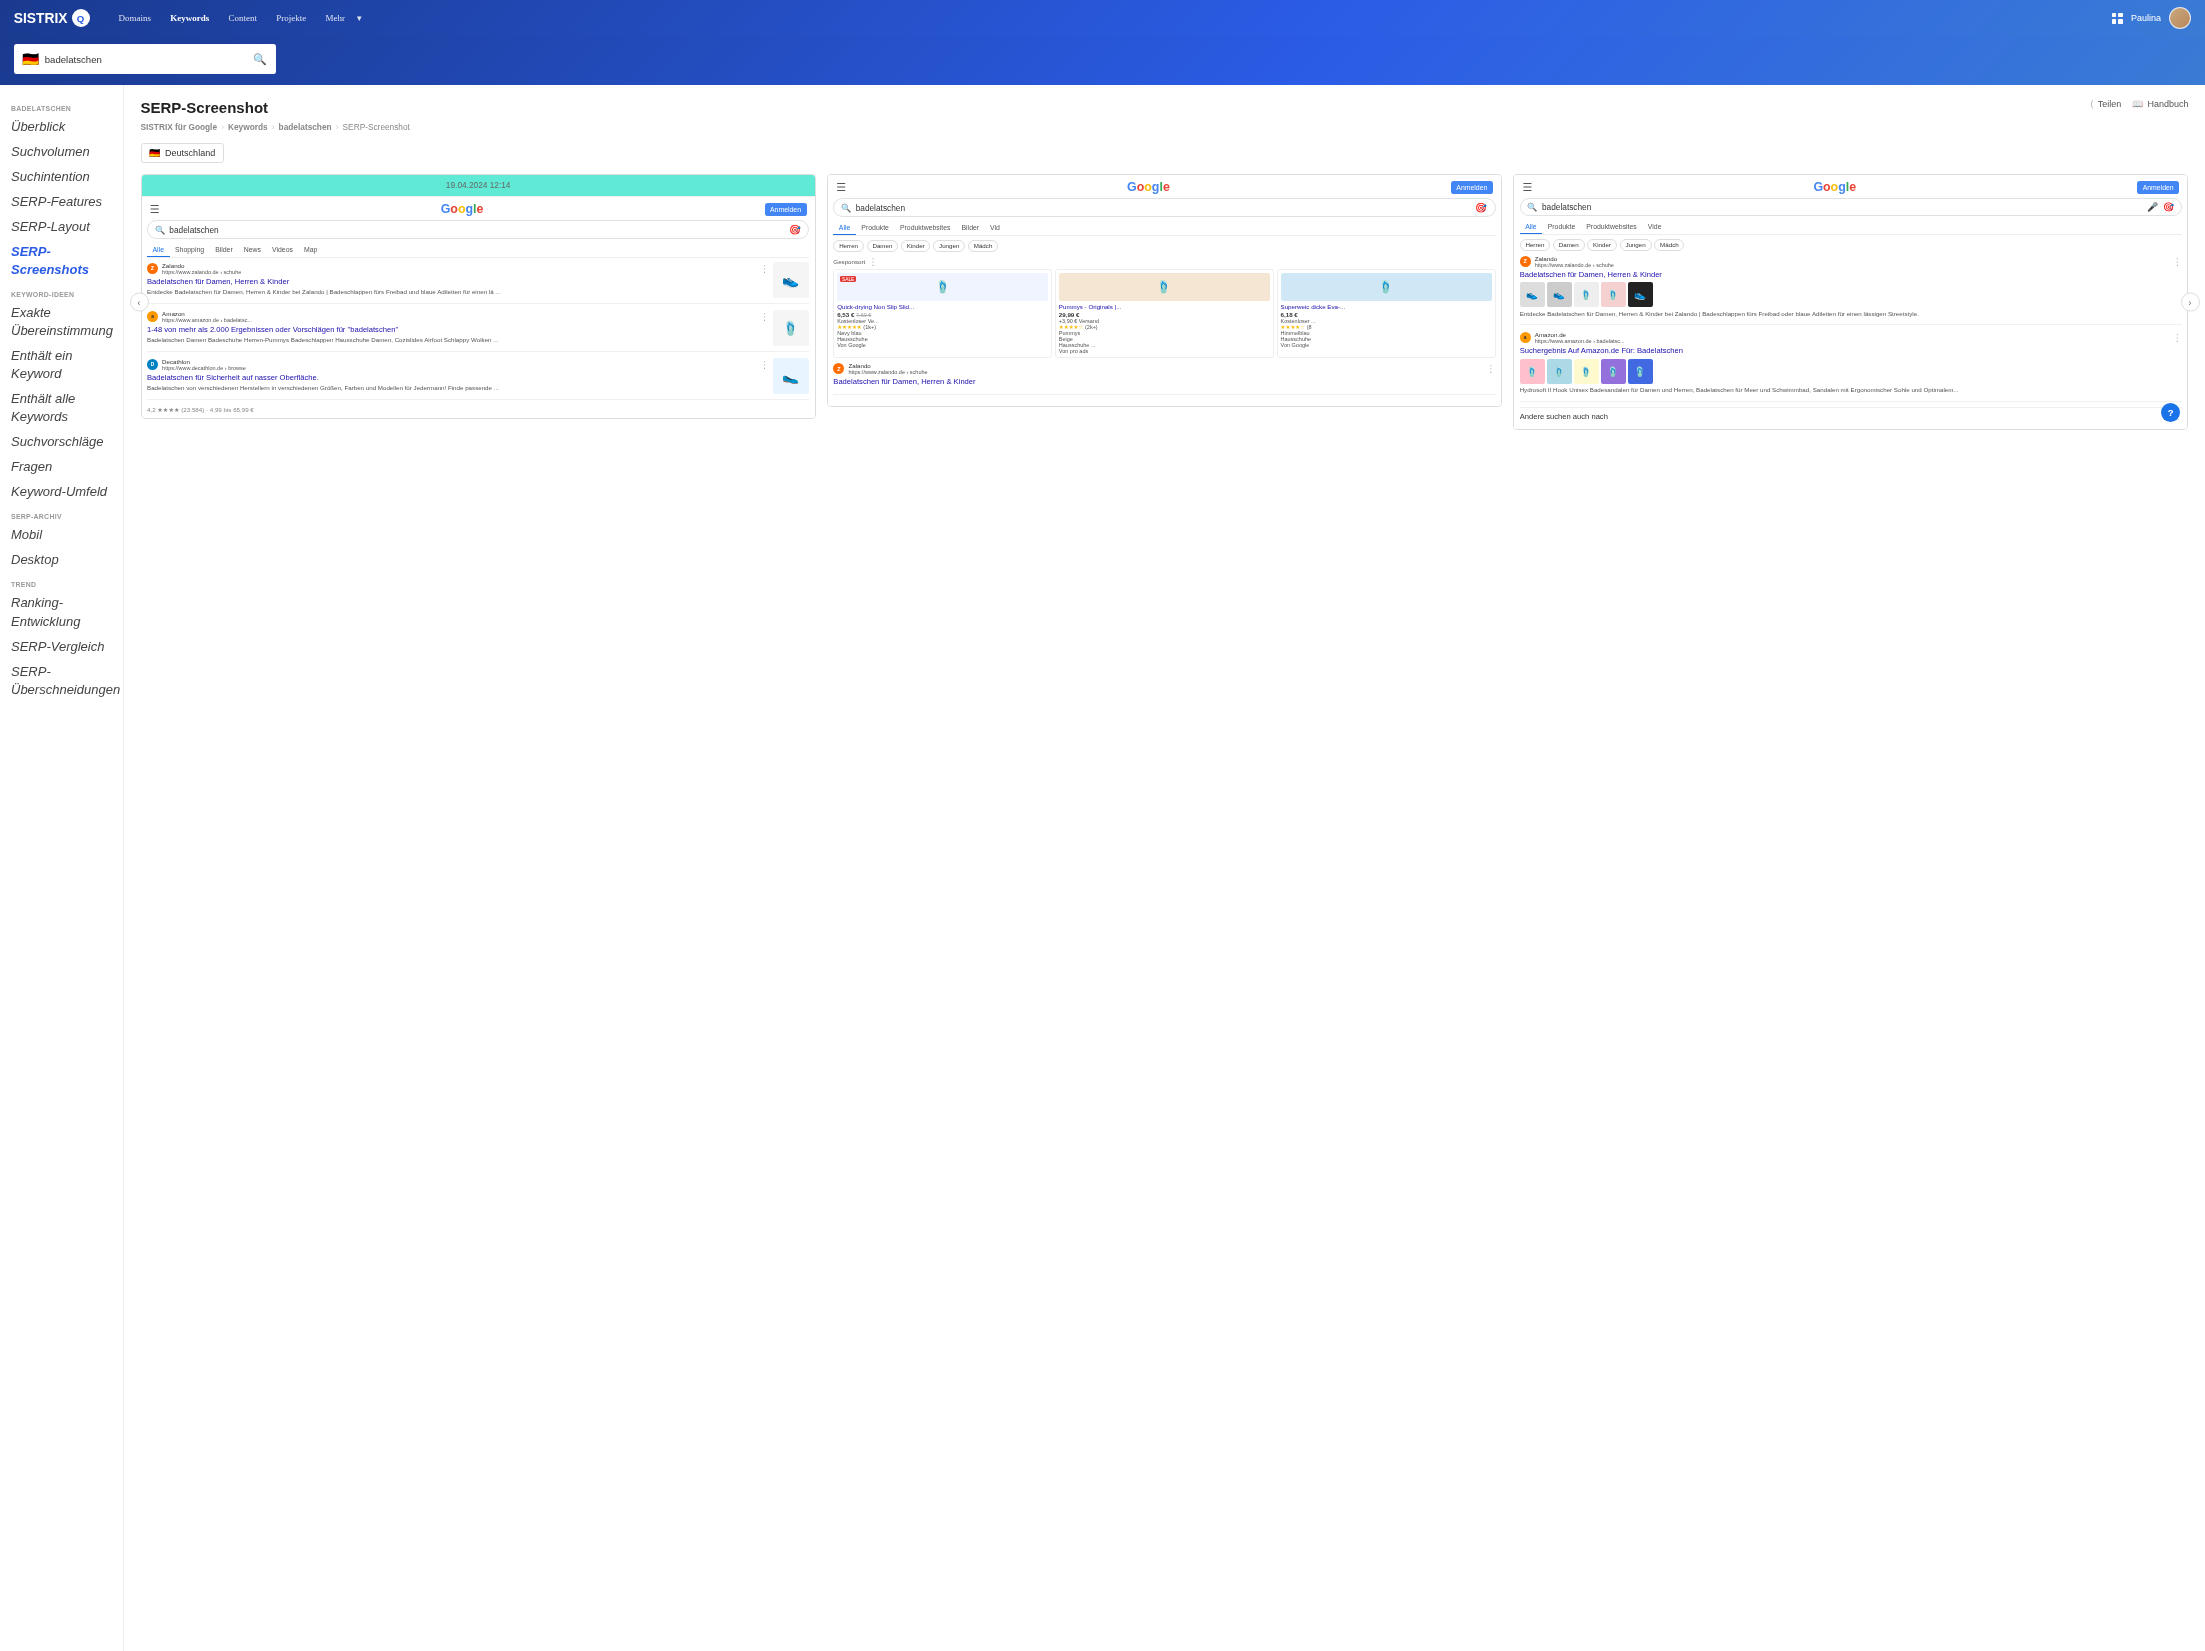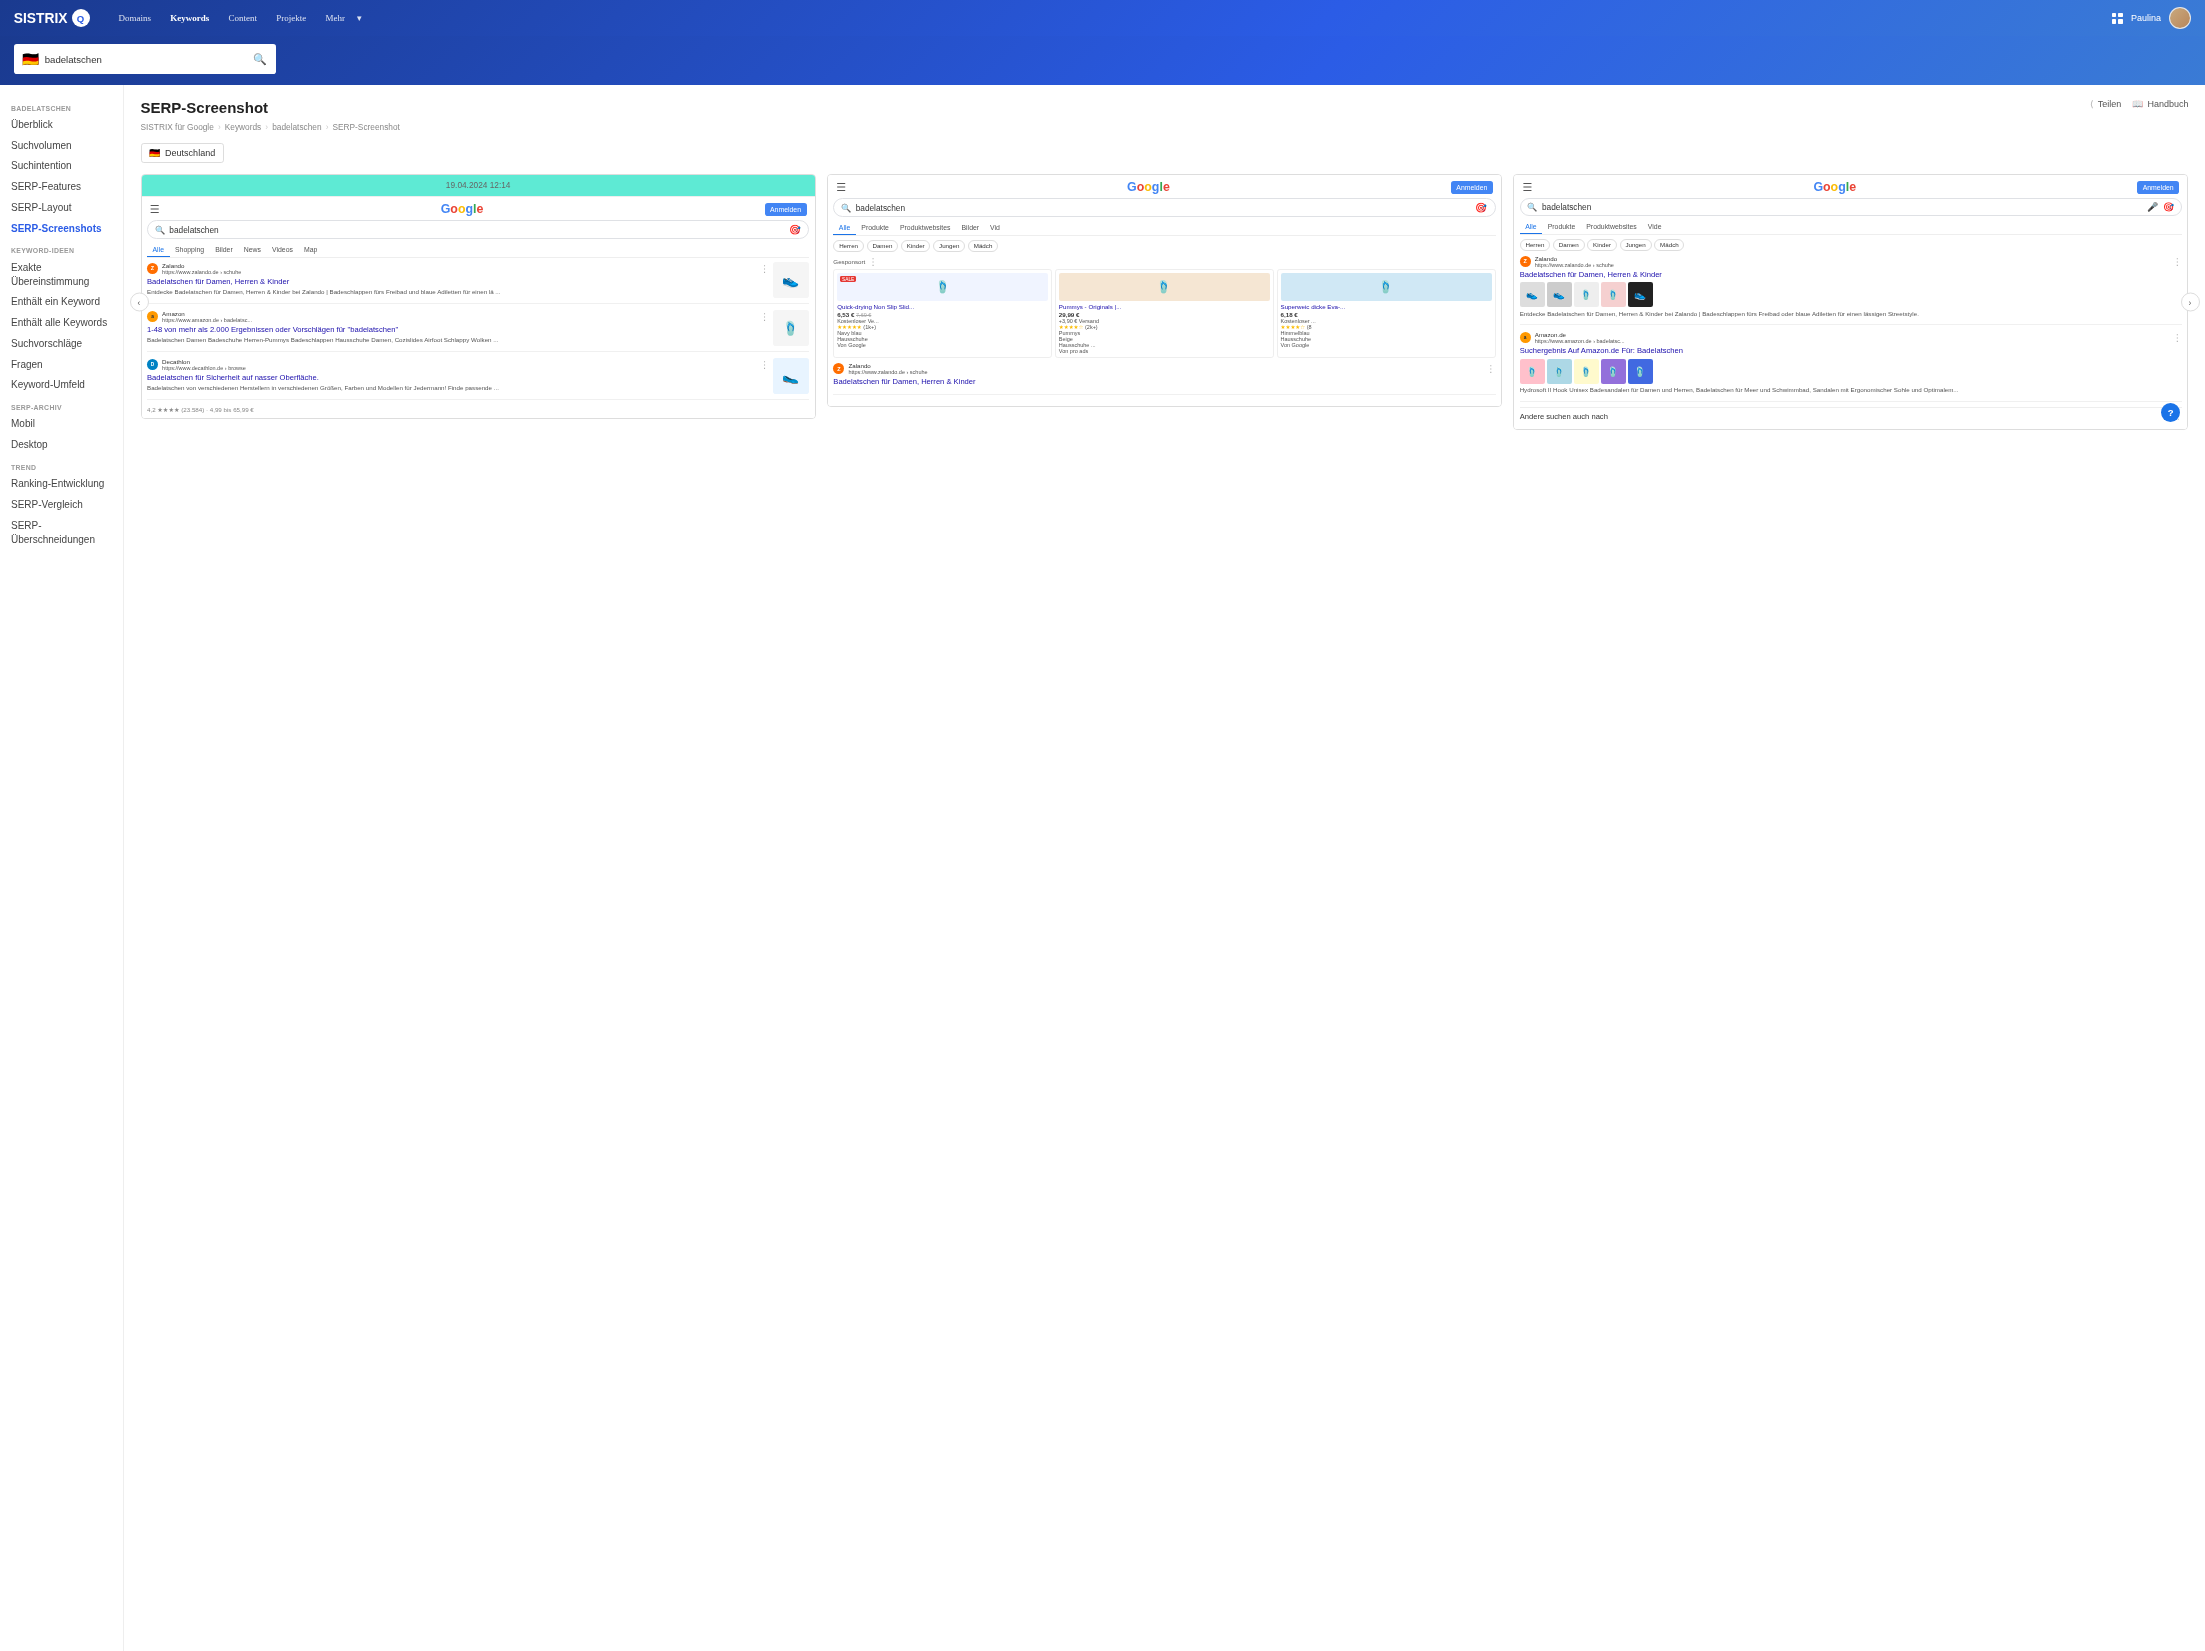--- a/index.html
+++ b/index.html
@@ -38,28 +38,28 @@
     .flag { font-size: 13.8px; }
     .search-input { border: none; outline: none; flex: 1; font-size: 9.6px; color: #333; }
     .search-icon-btn { color: #aaa; font-size: 11px; cursor: pointer; }
 
     
     .main-layout { display: flex; background: white; min-height: calc(100vh - 69px); }
 
     
     .sidebar { width: 124px; min-width: 124px; padding: 11px 0; border-right: 0.7px solid #eee; background: white; }
     .sidebar-section-title { font-size: 6.9px; font-weight: bold; color: #999; letter-spacing: 0.3px; padding: 8.3px 11px 2.8px; text-transform: uppercase; }
-    .sidebar-item { padding: 3.4px 11px; font-size: 10px; color: #444; cursor: pointer; line-height: 1.4; }
+    .sidebar-item { padding: 3.4px 11px; font-size: 13px; color: #444; cursor: pointer; line-height: 1.4; font-style: italic; }
     .sidebar-item.active { color: #2b5ce6; font-weight: bold; }
 
     
     .content { flex: 1; padding: 13.8px 16.5px; }
     .page-title { font-size: 15px; font-weight: bold; color: #222; margin-bottom: 5.5px; }
     .breadcrumb { font-size: 8.3px; color: #888; display: flex; align-items: center; gap: 4.1px; margin-bottom: 11px; }
-    .breadcrumb a { color: #888; text-decoration: none; }
+    .breadcrumb a { color: #888; text-decoration: none; font-weight: bold; }
     .breadcrumb-sep { color: #ccc; }
     .action-btn { display: flex; align-items: center; gap: 4.1px; font-size: 9px; color: #555; cursor: pointer; }
 
     
     .filter-row { display: flex; gap: 8.3px; margin-bottom: 11px; }
     .filter-btn {
       display: flex; align-items: center; gap: 4.1px;
       border: 0.7px solid #ddd; border-radius: 2.8px;
       padding: 4.1px 8.3px; font-size: 9px; color: #333;
       background: white; cursor: pointer;

